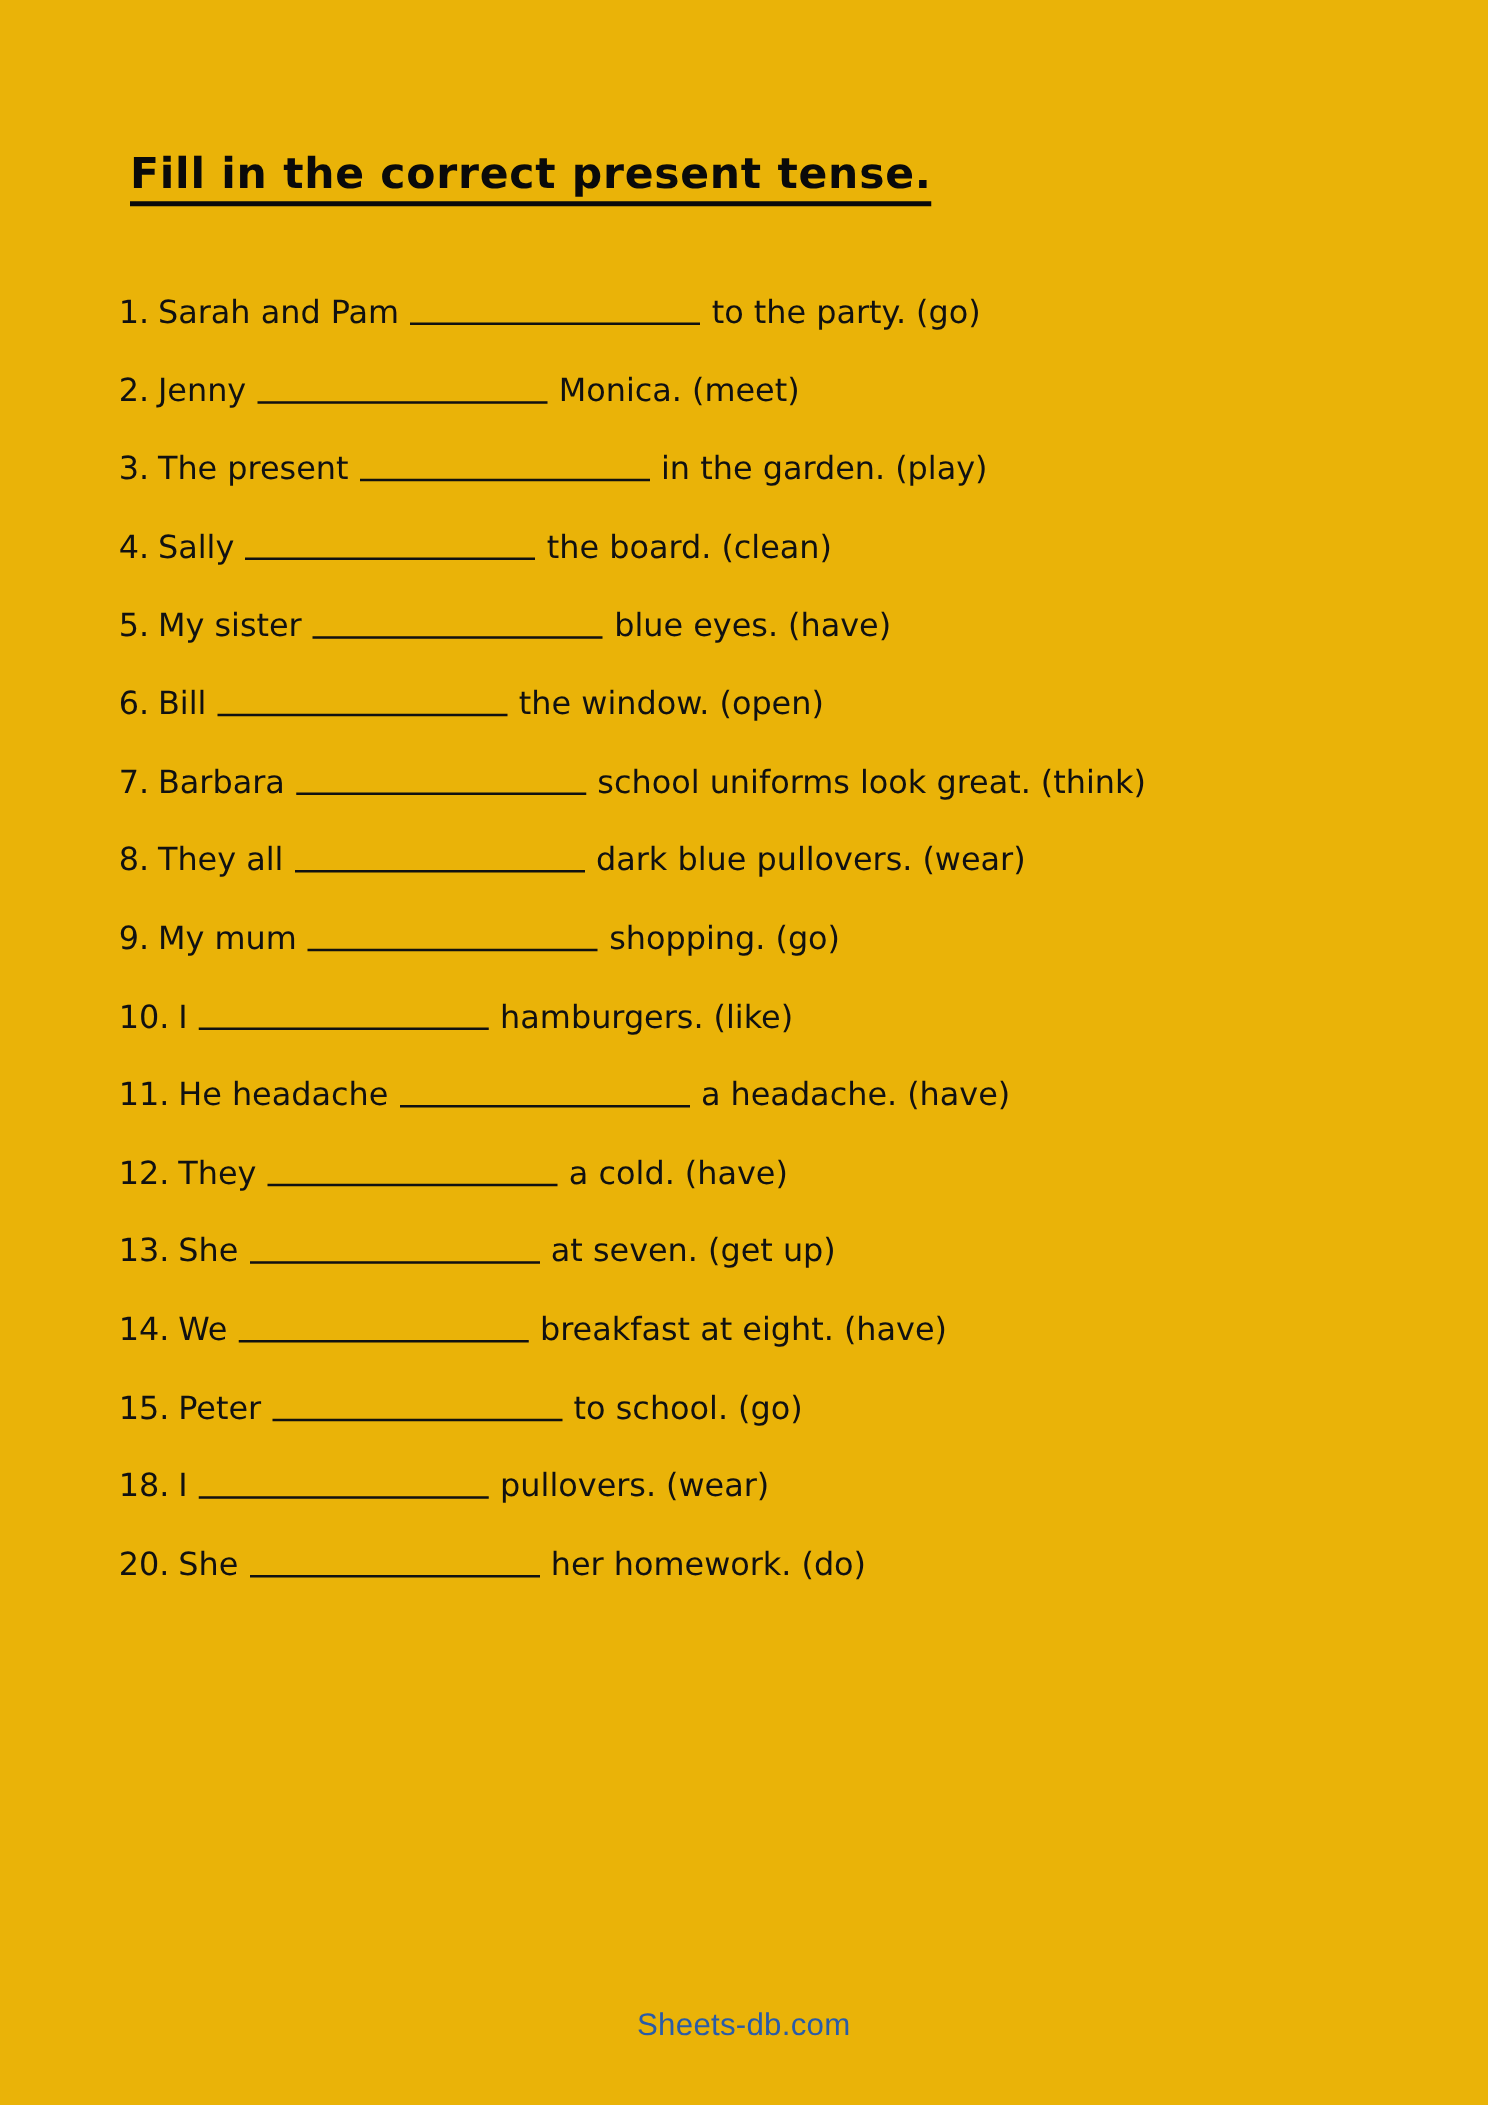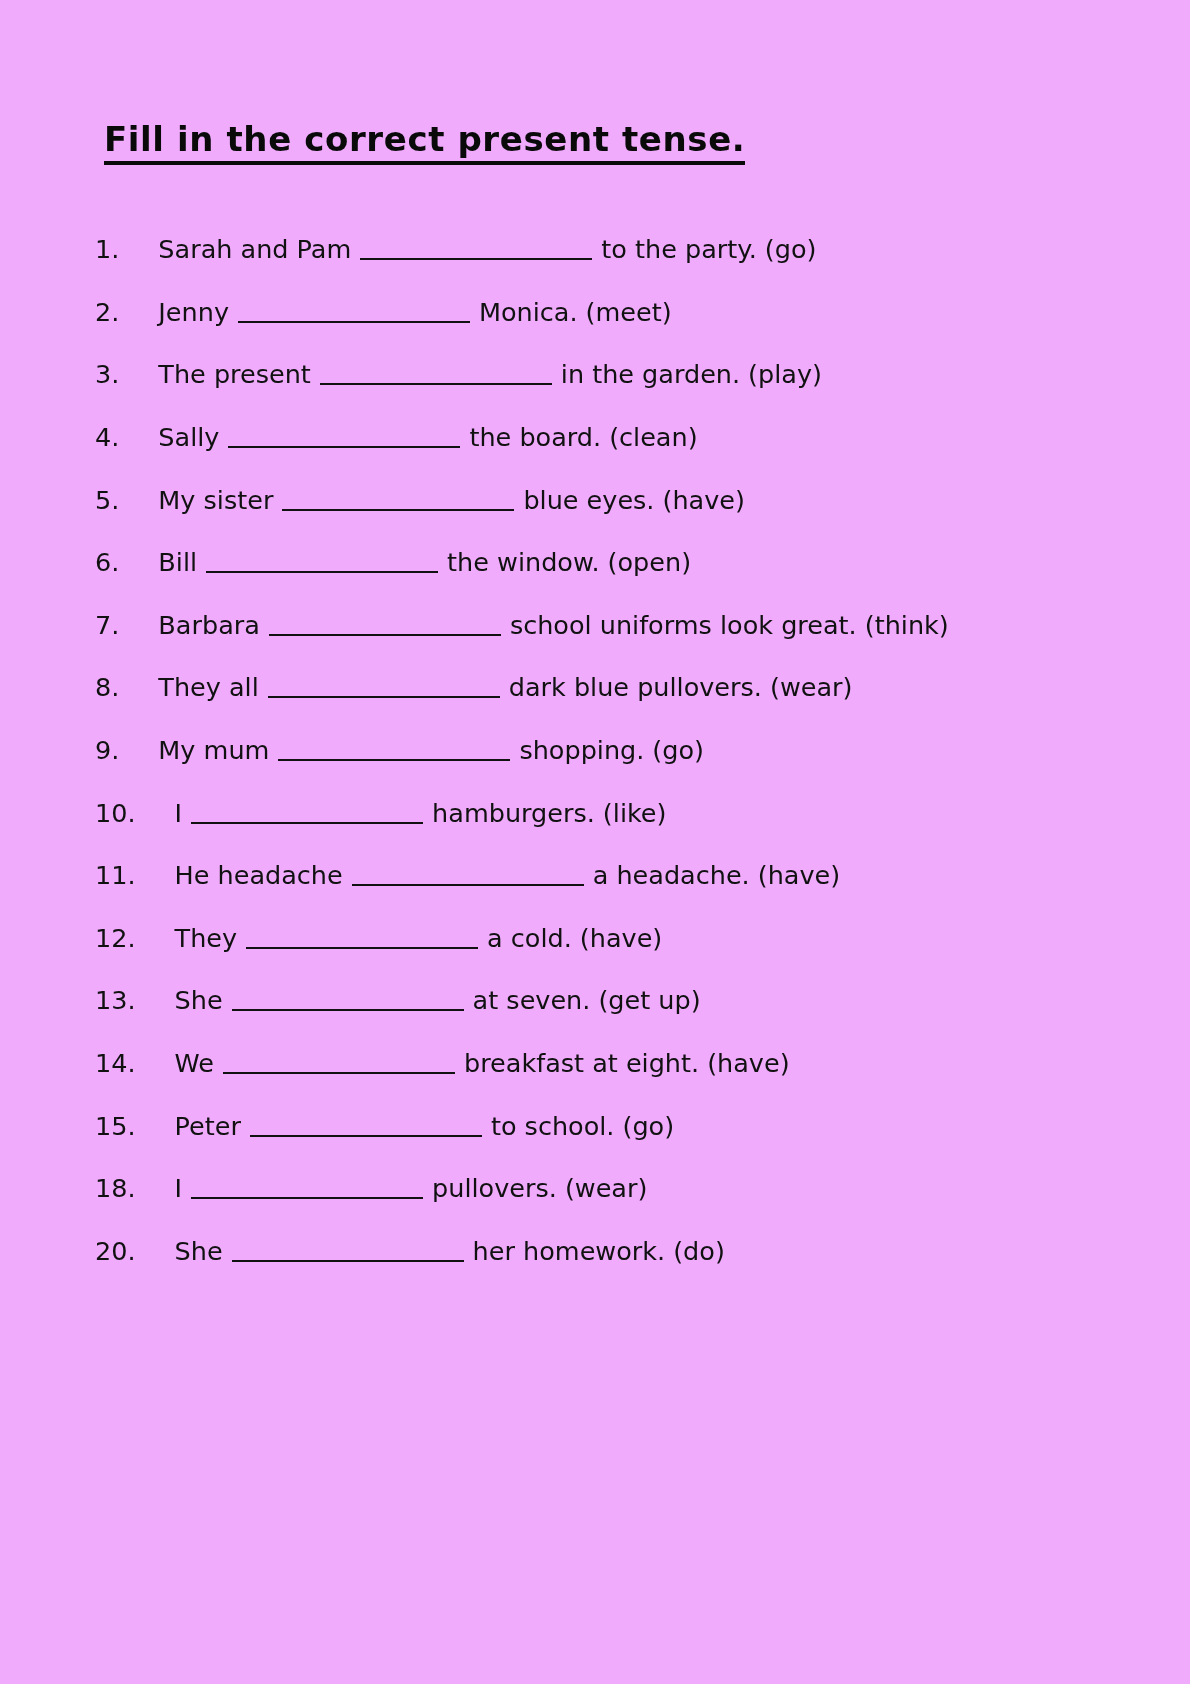--- a/index.html
+++ b/index.html
@@ -12,21 +12,21 @@
     height: 1684px;
     position: relative;
     font-family: "DejaVu Sans", "Liberation Sans", sans-serif;
     color: #000000;
     overflow: hidden;
   }
 
   .page {
     position: absolute;
     inset: 0;
-    background: #f0abfc;
+    background: #eab308;
   }
 
   
   .title-block {
     position: absolute;
     left: 104px;
     top: 122px;
   }
   .title-text {
     display: inline-block;
@@ -56,21 +56,20 @@
     font-family: "DejaVu Sans", "Liberation Sans", sans-serif;
     font-size: 25.5px;
     line-height: 1.0;
     color: #111111;
   }
   .q-num {
     margin-right: 7px;
   }
   .q-pre {
     margin-right: 0;
-    margin-left: 32px;
   }
   .q-blank {
     display: inline-block;
     border-bottom: 2.4px solid #111111;
     height: 0.95em;
     margin: 0 9px 0 9px;
     position: relative;
     top: 2px;
   }
   .q-post {
@@ -221,14 +220,17 @@
       </div>
       <div class="q-row">
         <span class="q-num">20.</span>
         <span class="q-pre">She</span>
         <span class="q-blank" style="width: 232px;"></span>
         <span class="q-post">her homework.</span>
         <span class="q-verb">(do)</span>
       </div>
     </div>
 
+  <div class="footer">
+    <span class="footer-link">Sheets-db.com</span>
+  </div>
 
 </div>
 
 </body></html>

